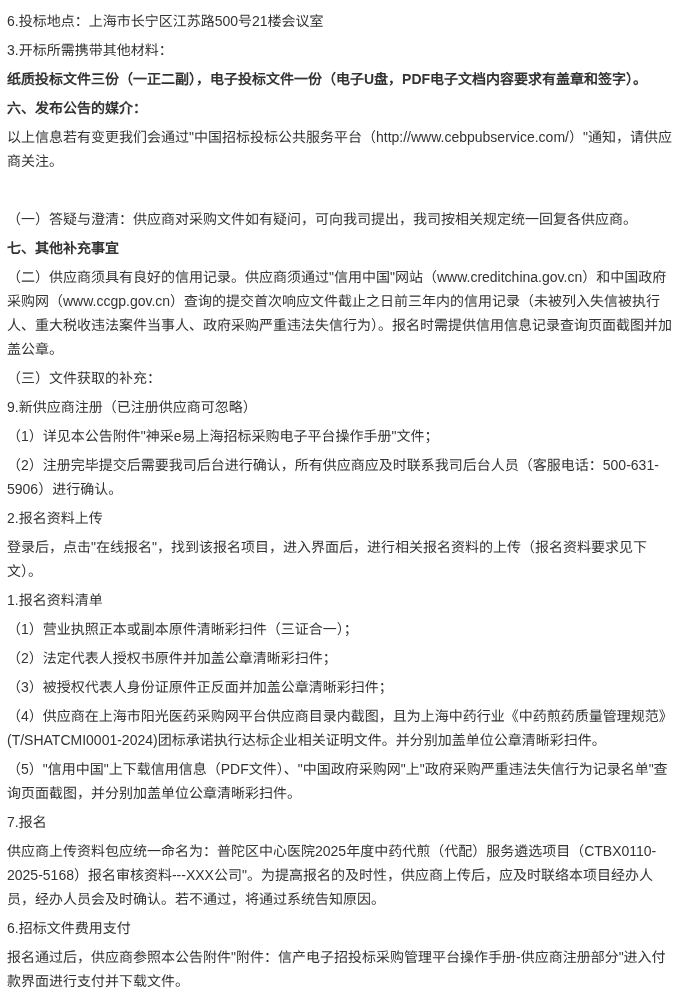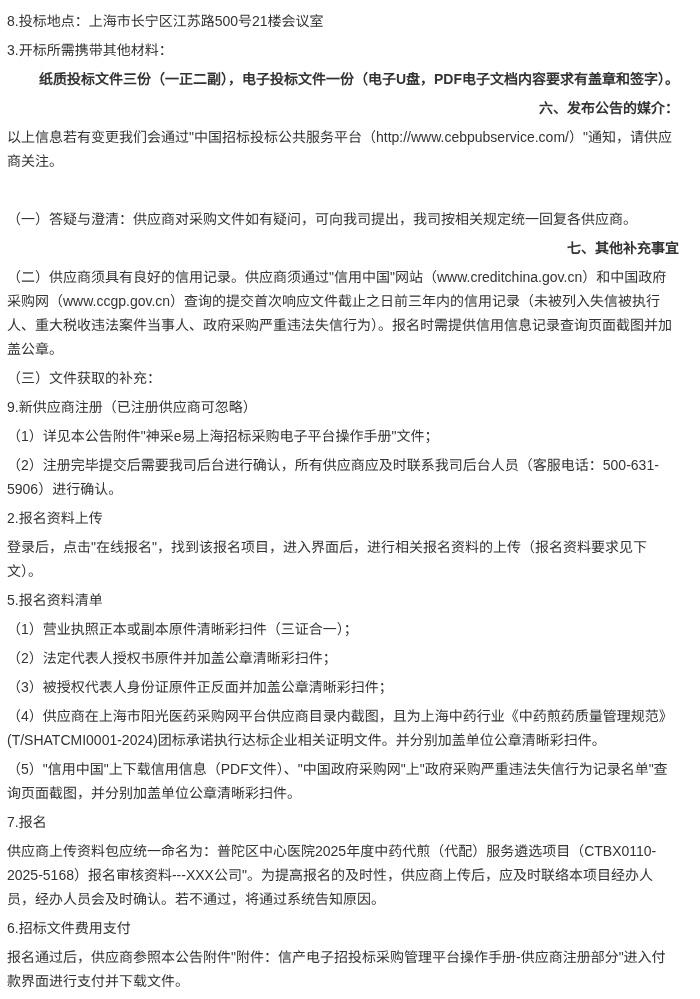--- a/index.html
+++ b/index.html
@@ -21,46 +21,45 @@
   }
   p.para {
     margin: 0 0 5px 0;
     font-size: 14px;
     line-height: 24px;
     word-break: break-word;
     white-space: normal;
   }
   p.para.bold {
     font-weight: bold;
-    text-align: right;
   }
   p.para.blank {
     min-height: 24px;
   }
 </style>
 </head>
 <body>
 
 <div class="doc">
-    <p class="para">8.投标地点：上海市长宁区江苏路500号21楼会议室</p>
+    <p class="para">6.投标地点：上海市长宁区江苏路500号21楼会议室</p>
     <p class="para">3.开标所需携带其他材料：</p>
     <p class="para bold">纸质投标文件三份（一正二副），电子投标文件一份（电子U盘，PDF电子文档内容要求有盖章和签字）。</p>
     <p class="para bold">六、发布公告的媒介：</p>
     <p class="para">以上信息若有变更我们会通过"中国招标投标公共服务平台（http://www.cebpubservice.com/）"通知，请供应商关注。</p>
     <p class="para blank"></p>
     <p class="para">（一）答疑与澄清：供应商对采购文件如有疑问，可向我司提出，我司按相关规定统一回复各供应商。</p>
     <p class="para bold">七、其他补充事宜</p>
     <p class="para">（二）供应商须具有良好的信用记录。供应商须通过"信用中国"网站（www.creditchina.gov.cn）和中国政府采购网（www.ccgp.gov.cn）查询的提交首次响应文件截止之日前三年内的信用记录（未被列入失信被执行人、重大税收违法案件当事人、政府采购严重违法失信行为）。报名时需提供信用信息记录查询页面截图并加盖公章。</p>
     <p class="para">（三）文件获取的补充：</p>
     <p class="para">9.新供应商注册（已注册供应商可忽略）</p>
     <p class="para">（1）详见本公告附件"神采e易上海招标采购电子平台操作手册"文件；</p>
     <p class="para">（2）注册完毕提交后需要我司后台进行确认，所有供应商应及时联系我司后台人员（客服电话：500-631-5906）进行确认。</p>
     <p class="para">2.报名资料上传</p>
     <p class="para">登录后，点击"在线报名"，找到该报名项目，进入界面后，进行相关报名资料的上传（报名资料要求见下文）。</p>
-    <p class="para">5.报名资料清单</p>
+    <p class="para">1.报名资料清单</p>
     <p class="para">（1）营业执照正本或副本原件清晰彩扫件（三证合一）；</p>
     <p class="para">（2）法定代表人授权书原件并加盖公章清晰彩扫件；</p>
     <p class="para">（3）被授权代表人身份证原件正反面并加盖公章清晰彩扫件；</p>
     <p class="para">（4）供应商在上海市阳光医药采购网平台供应商目录内截图，且为上海中药行业《中药煎药质量管理规范》(T/SHATCMI0001-2024)团标承诺执行达标企业相关证明文件。并分别加盖单位公章清晰彩扫件。</p>
     <p class="para">（5）"信用中国"上下载信用信息（PDF文件）、"中国政府采购网"上"政府采购严重违法失信行为记录名单"查询页面截图，并分别加盖单位公章清晰彩扫件。</p>
     <p class="para">7.报名</p>
     <p class="para">供应商上传资料包应统一命名为：普陀区中心医院2025年度中药代煎（代配）服务遴选项目（CTBX0110-2025-5168）报名审核资料---XXX公司"。为提高报名的及时性，供应商上传后，应及时联络本项目经办人员，经办人员会及时确认。若不通过，将通过系统告知原因。</p>
     <p class="para">6.招标文件费用支付</p>
     <p class="para">报名通过后，供应商参照本公告附件"附件：信产电子招投标采购管理平台操作手册-供应商注册部分"进入付款界面进行支付并下载文件。</p>
   </div>

